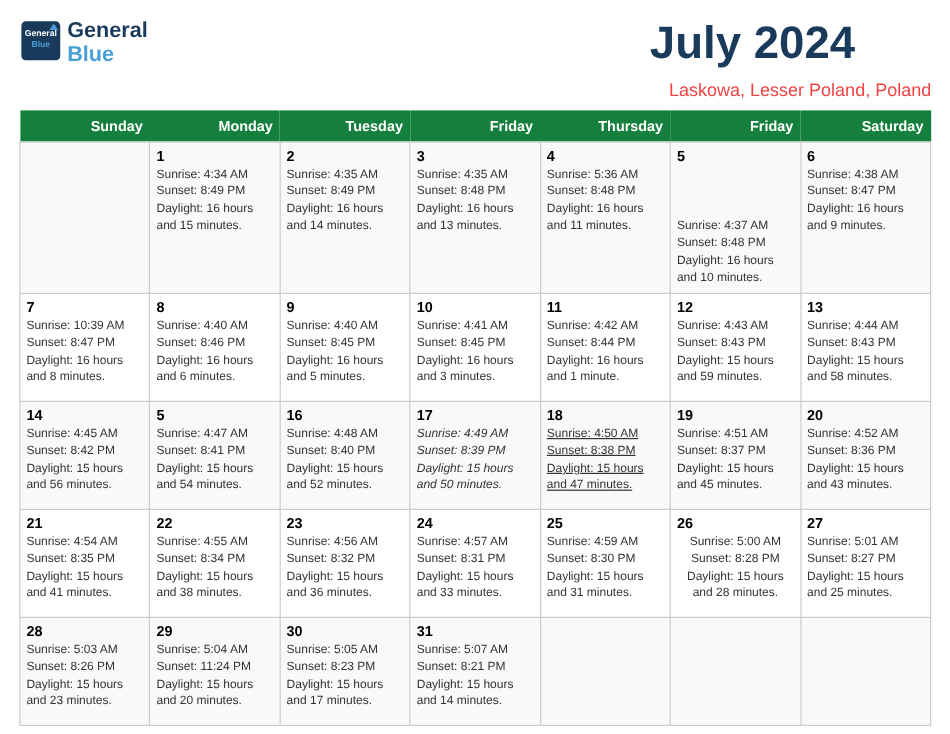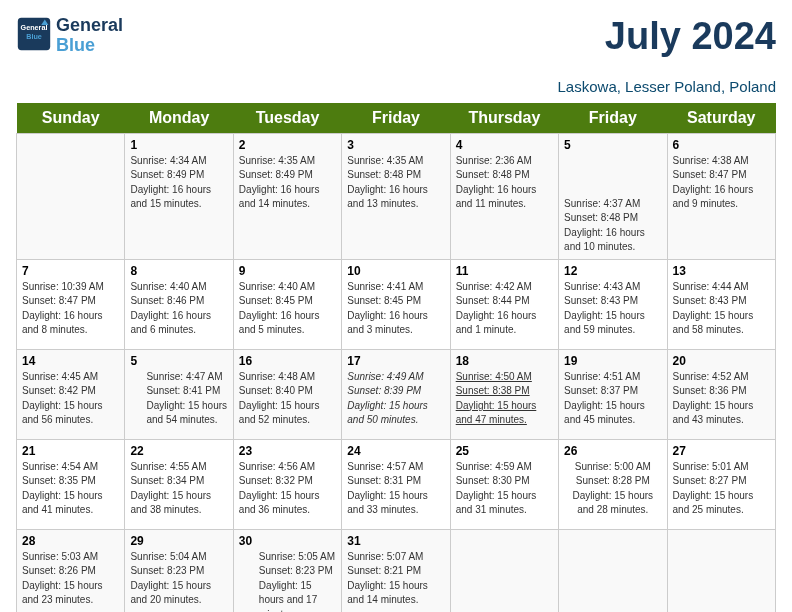--- a/index.html
+++ b/index.html
@@ -25,45 +25,45 @@
       font-size: 18px;
       font-weight: bold;
       color: #1a3a5c;
       line-height: 1.1;
     }
     .logo-icon {
       width: 36px;
       height: 36px;
     }
     .title-block {
-      text-align: right;
+      text-align: left;
     }
     .month-title {
       font-size: 38px;
       font-weight: bold;
       color: #1a3a5c;
       line-height: 1.1;
     }
     .location {
       font-size: 15px;
-      color: #0c4a6e;
-      margin-top: 20px;
+      color: #ef4444;
+      margin-top: 9px;
       padding-left: 16px;
     }
     table {
       width: 100%;
       border-collapse: collapse;
       font-size: 10.5px;
     }
     th {
-      background-color: #4d7c0f;
+      background-color: #15803d;
       color: #fff;
-      text-align: center;
+      text-align: right;
       padding: 6px 6px;
-      font-size: 16px;
+      font-size: 12px;
       font-weight: bold;
     }
     td {
       border: 1px solid #ccc;
       vertical-align: top;
       padding: 4px 5px;
       width: 14.28%;
       min-height: 80px;
       height: 90px;
     }
@@ -135,21 +135,21 @@
 Daylight: 16 hours and 14 minutes.</div>
         </td>
         <td>
           <div class="day-number">3</div>
           <div class="day-info" style="white-space: pre-line;">Sunrise: 4:35 AM
 Sunset: 8:48 PM
 Daylight: 16 hours and 13 minutes.</div>
         </td>
         <td>
           <div class="day-number">4</div>
-          <div class="day-info" style="white-space: pre-line;">Sunrise: 2:36 AM
+          <div class="day-info" style="white-space: pre-line;">Sunrise: 5:36 AM
 Sunset: 8:48 PM
 Daylight: 16 hours and 11 minutes.</div>
         </td>
         <td>
           <div class="day-number">5</div>
           <div class="day-info" style="white-space: pre-line; margin-top: 45px;">Sunrise: 4:37 AM
 Sunset: 8:48 PM
 Daylight: 16 hours and 10 minutes.</div>
         </td>
         <td>
@@ -205,21 +205,21 @@
       </tr>
       <tr class="week-row">
         <td>
           <div class="day-number">14</div>
           <div class="day-info" style="white-space: pre-line;">Sunrise: 4:45 AM
 Sunset: 8:42 PM
 Daylight: 15 hours and 56 minutes.</div>
         </td>
         <td>
           <div class="day-number">5</div>
-          <div class="day-info" style="white-space: pre-line; margin-left: 16px;">Sunrise: 4:47 AM
+          <div class="day-info" style="white-space: pre-line;">Sunrise: 4:47 AM
 Sunset: 8:41 PM
 Daylight: 15 hours and 54 minutes.</div>
         </td>
         <td>
           <div class="day-number">16</div>
           <div class="day-info" style="white-space: pre-line;">Sunrise: 4:48 AM
 Sunset: 8:40 PM
 Daylight: 15 hours and 52 minutes.</div>
         </td>
         <td>
@@ -294,26 +294,26 @@
       <tr class="week-row">
         <td>
           <div class="day-number">28</div>
           <div class="day-info" style="white-space: pre-line;">Sunrise: 5:03 AM
 Sunset: 8:26 PM
 Daylight: 15 hours and 23 minutes.</div>
         </td>
         <td>
           <div class="day-number">29</div>
           <div class="day-info" style="white-space: pre-line;">Sunrise: 5:04 AM
-Sunset: 8:23 PM
+Sunset: 11:24 PM
 Daylight: 15 hours and 20 minutes.</div>
         </td>
         <td>
           <div class="day-number">30</div>
-          <div class="day-info" style="white-space: pre-line; margin-left: 20px;">Sunrise: 5:05 AM
+          <div class="day-info" style="white-space: pre-line;">Sunrise: 5:05 AM
 Sunset: 8:23 PM
 Daylight: 15 hours and 17 minutes.</div>
         </td>
         <td>
           <div class="day-number">31</div>
           <div class="day-info" style="white-space: pre-line;">Sunrise: 5:07 AM
 Sunset: 8:21 PM
 Daylight: 15 hours and 14 minutes.</div>
         </td>
         <td></td>

